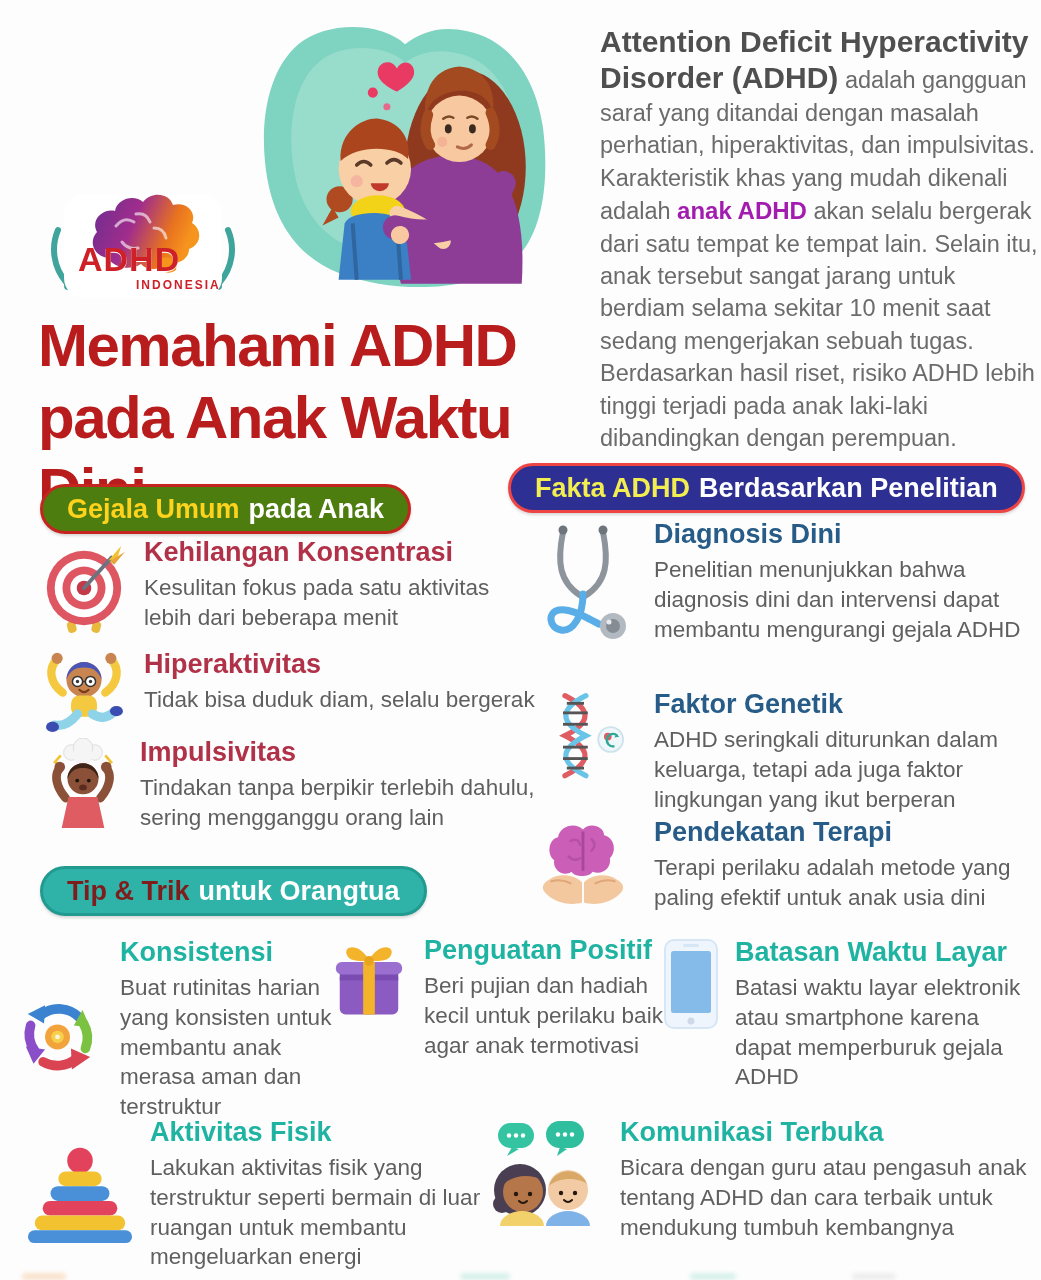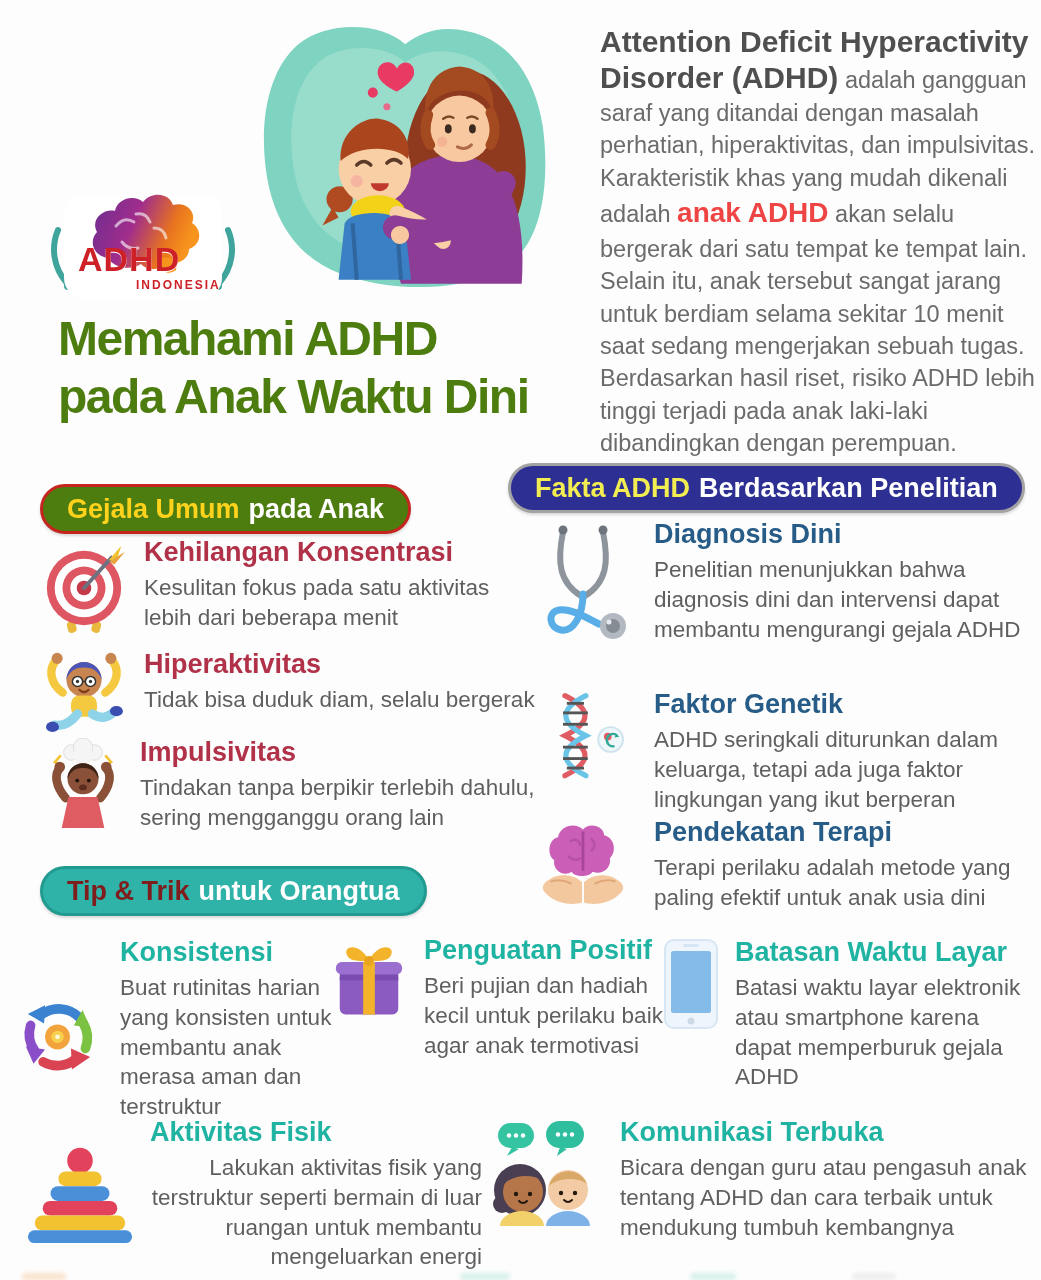--- a/index.html
+++ b/index.html
@@ -14,33 +14,33 @@
   .logo-ind{position:absolute;left:78px;top:98px;font-size:12px;font-weight:bold;color:#ce2127;
             letter-spacing:2px;padding-left:20px;}
 
   
   .hero{position:absolute;left:244px;top:10px;width:320px;height:294px;}
 
   
   .intro{position:absolute;left:600px;top:24px;width:441px;font-size:23.5px;line-height:1.38;
          color:#6b6b6b;}
   .intro .lead{font-size:30px;font-weight:bold;color:#4f4f4f;line-height:1.2;}
-  .intro .emph{font-size:28px;font-weight:bold;color:#ef4444;}
-
-  
-  .main-title{position:absolute;left:38px;top:310px;width:580px;font-size:48px;font-weight:bold;
-              color:#4d7c0f;line-height:1.2;letter-spacing:-1.5px;margin-left:20px;}
+  .intro .emph{font-size:24px;font-weight:bold;color:#a21caf;}
+
+  
+  .main-title{position:absolute;left:38px;top:310px;width:580px;font-size:60px;font-weight:bold;
+              color:#b91c1c;line-height:1.2;letter-spacing:-1.5px;}
 
   
   .pill{position:absolute;display:flex;align-items:center;gap:9px;height:50px;
         padding:0 24px;border-radius:28px;font-size:27px;font-weight:bold;color:#fff;
         box-sizing:border-box;white-space:nowrap;box-shadow:0 2px 3px rgba(0,0,0,.15);}
   .pill-red{left:40px;top:484px;background:#4d7c0f;border:3px solid #c4261f;}
   .pill-red .hl{color:#ffd21c;}
-  .pill-blue{left:508px;top:463px;background:#2d3092;border:3px solid #a3a3a3;}
+  .pill-blue{left:508px;top:463px;background:#2d3092;border:3px solid #ef4444;}
   .pill-blue .hl{color:#f2ee52;}
   .pill-teal{left:40px;top:866px;background:#2fb3a9;border:3px solid #219a90;}
   .pill-teal .hl{color:#7f1d1d;}
 
   
   .item{position:absolute;display:flex;gap:16px;}
   .item .ic{flex:0 0 auto;display:flex;justify-content:center;}
   .item h3{margin:0 0 5px 0;font-size:27px;line-height:1.1;}
   .item p{margin:0;font-size:22.5px;color:#5f5f5f;line-height:1.33;}
 
@@ -60,21 +60,21 @@
 
   .tip1{left:12px;top:938px;width:368px;}
   .tip1 .ic{align-self:center;margin-top:10px;}
   .tip1 p{width:238px;}
   .tip2{left:330px;top:936px;width:338px;}
   .tip2 p{width:250px;}
   .tip3{left:663px;top:938px;width:378px;}
   .tip3 p{width:300px;}
   .tip4{left:26px;top:1118px;width:460px;}
   .tip4 .ic{align-self:center;}
-  .tip4 p{width:332px;text-align:right;}
+  .tip4 p{width:332px;}
   .tip5{left:486px;top:1118px;width:555px;}
   .tip5 p{width:420px;}
 
   
   .fade-mark{position:absolute;bottom:0;height:7px;border-radius:4px;filter:blur(2px);opacity:.3;}
 </style>
 </head>
 <body>
 
 <div class="poster">

